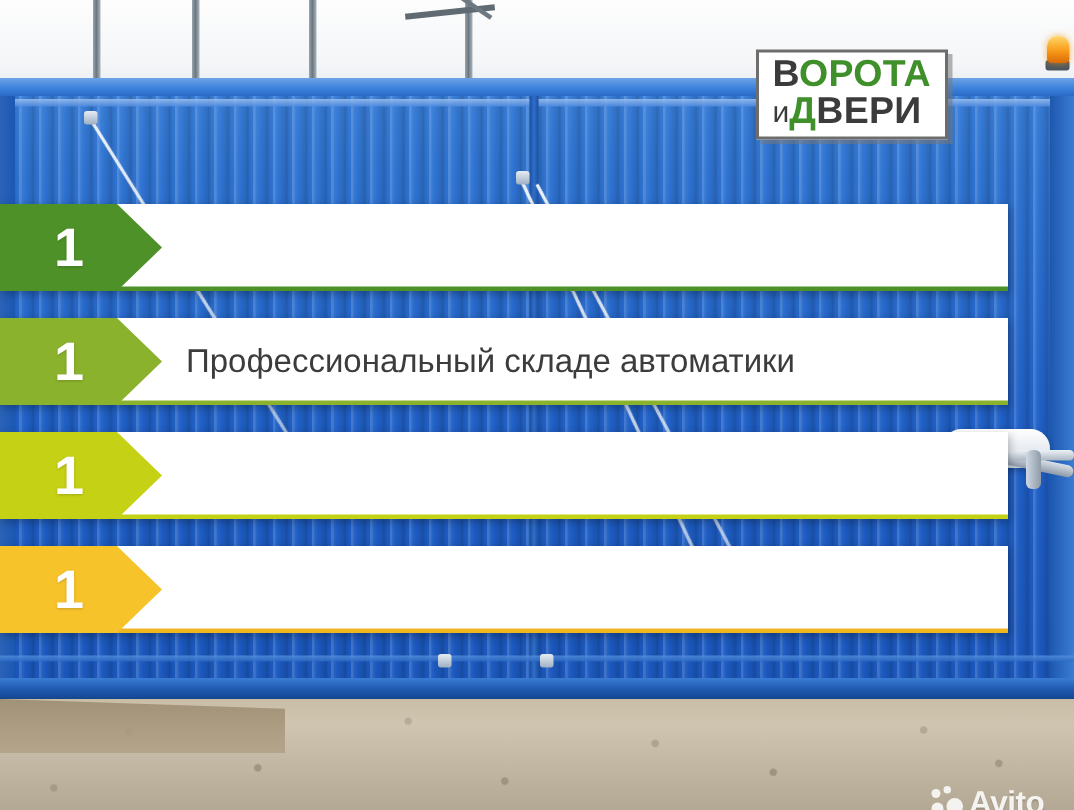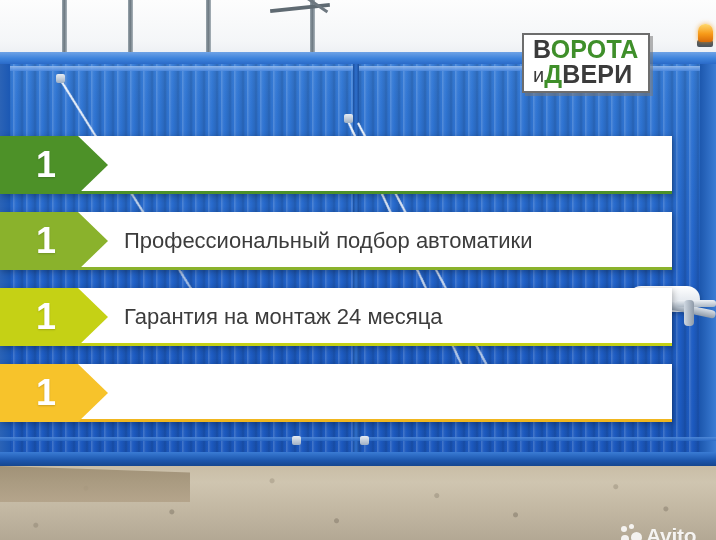--- a/index.html
+++ b/index.html
@@ -81,21 +81,21 @@
      background:linear-gradient(180deg,#d9e0e8,#8e9aa8);transform:rotate(12deg);}
   .arm-bracket2{position:absolute;left:684px;top:300px;width:10px;height:26px;border-radius:4px;
      background:linear-gradient(90deg,#cfd8e2,#8e9aa8);}
 
   
   .beacon-base{position:absolute;left:697px;top:40px;width:16px;height:7px;border-radius:2px;background:#4a5560;}
   .beacon{position:absolute;left:698px;top:24px;width:15px;height:18px;border-radius:7px 7px 3px 3px;
      background:linear-gradient(180deg,#ffd86b,#f79a18 55%,#d96b08);box-shadow:0 0 5px rgba(247,154,24,.7);}
 
   
-  .logo{position:absolute;left:522px;top:33px;padding:3px 9px 4px 9px;background:#ffffff;
+  .logo{position:absolute;left:504px;top:33px;padding:3px 9px 4px 9px;background:#ffffff;
         border:2px solid #6d6d6d;box-shadow:3px 3px 0 rgba(120,120,120,.55);}
   .logo-l1,.logo-l2{line-height:.95;white-space:nowrap;font-weight:bold;letter-spacing:.2px;}
   .logo-l1{font-size:25px;}
   .logo-l2{font-size:25px;margin-top:1px;}
   .lg-dark{color:#3b3b3b;}
   .lg-green{color:#3f8f2a;}
   .logo-i{color:#3b3b3b;font-size:20px;}
   .logo-row2{display:flex;align-items:flex-end;}
 
   
@@ -191,30 +191,29 @@
       <span class="num">1</span>
     </div>
   </div>
 
   <div class="bar b2">
     <div class="panel"></div>
     <div class="panel-underline" style="background:#8ab22c;"></div>
     <div class="arrow" style="background:#8ab22c;">
       <span class="num">1</span>
     </div>
-    <div class="label">Профессиональный подбор автоматики</div>
+    <div class="label">Профессиональный складе автоматики</div>
   </div>
 
   <div class="bar b3">
     <div class="panel"></div>
     <div class="panel-underline" style="background:#c5d115;"></div>
     <div class="arrow" style="background:#c5d115;">
       <span class="num">1</span>
     </div>
-    <div class="label">Гарантия на монтаж 24 месяца</div>
   </div>
 
   <div class="bar b4">
     <div class="panel"></div>
     <div class="panel-underline" style="background:#f0b61f;"></div>
     <div class="arrow" style="background:#f7c32b;">
       <span class="num">1</span>
     </div>
   </div>
 

